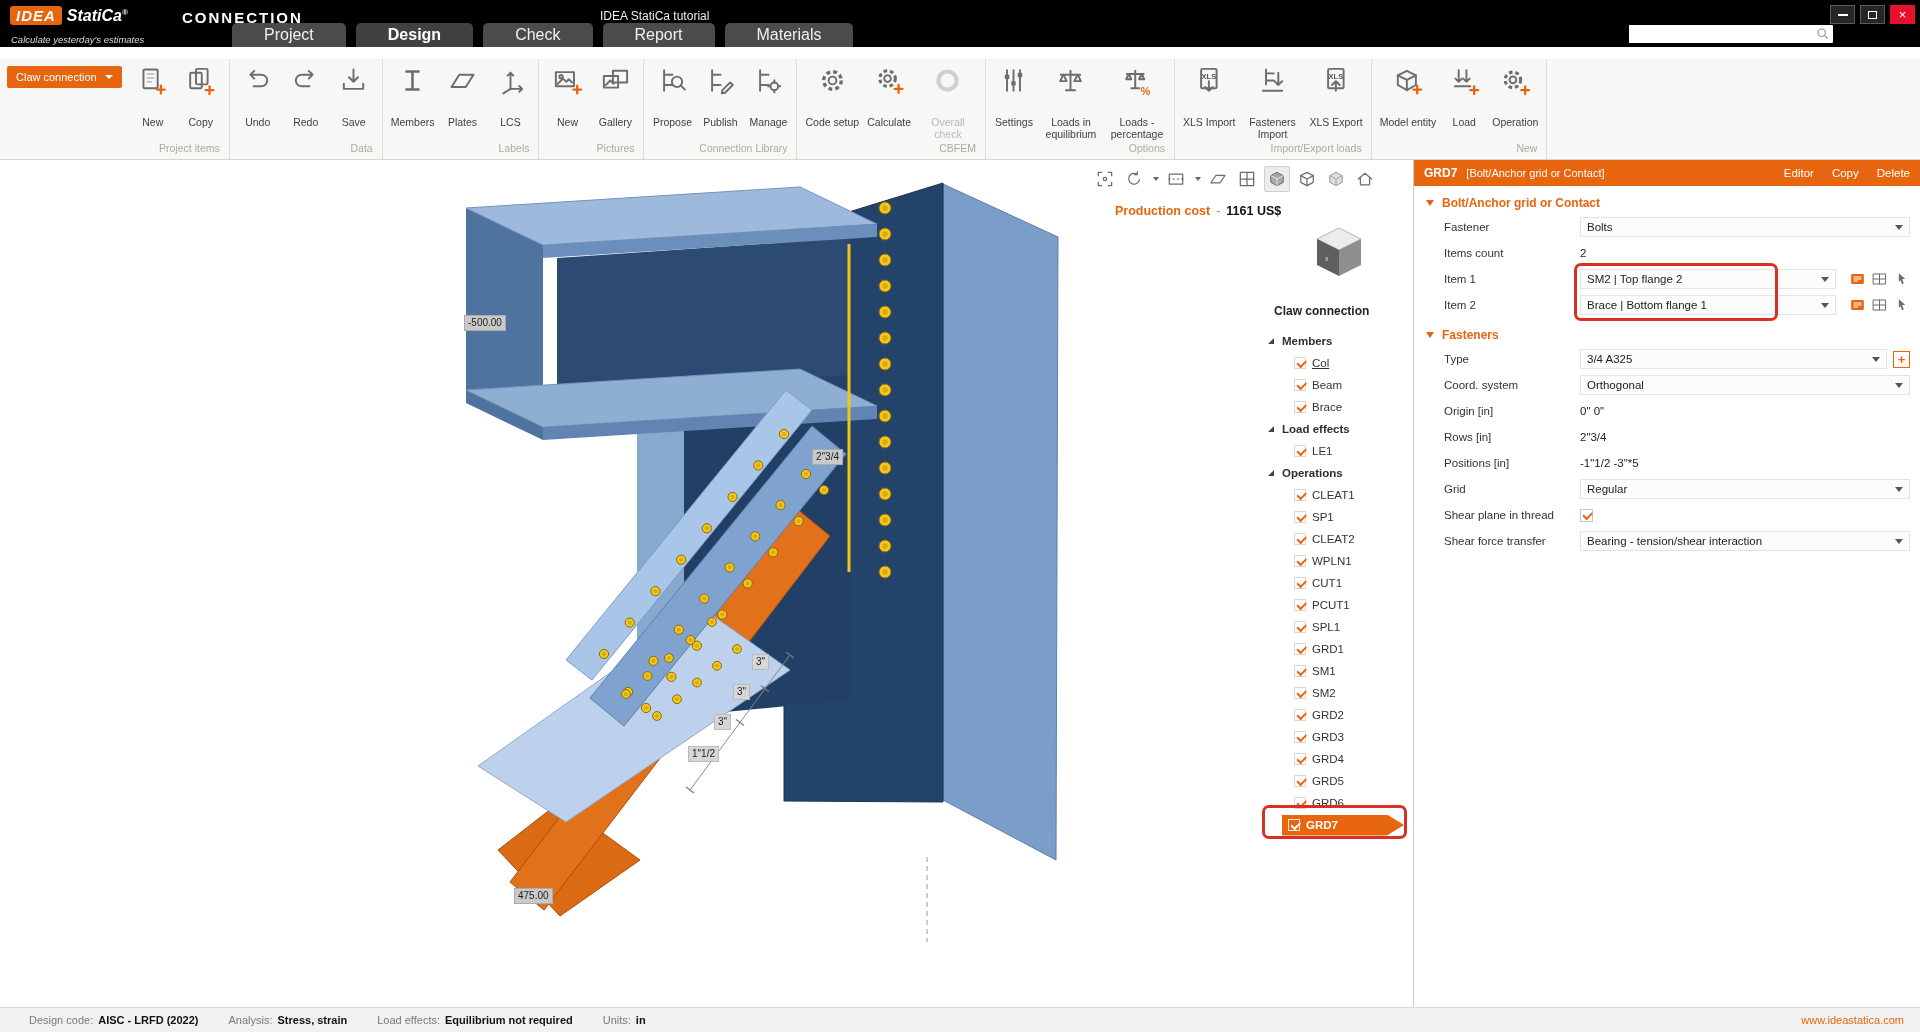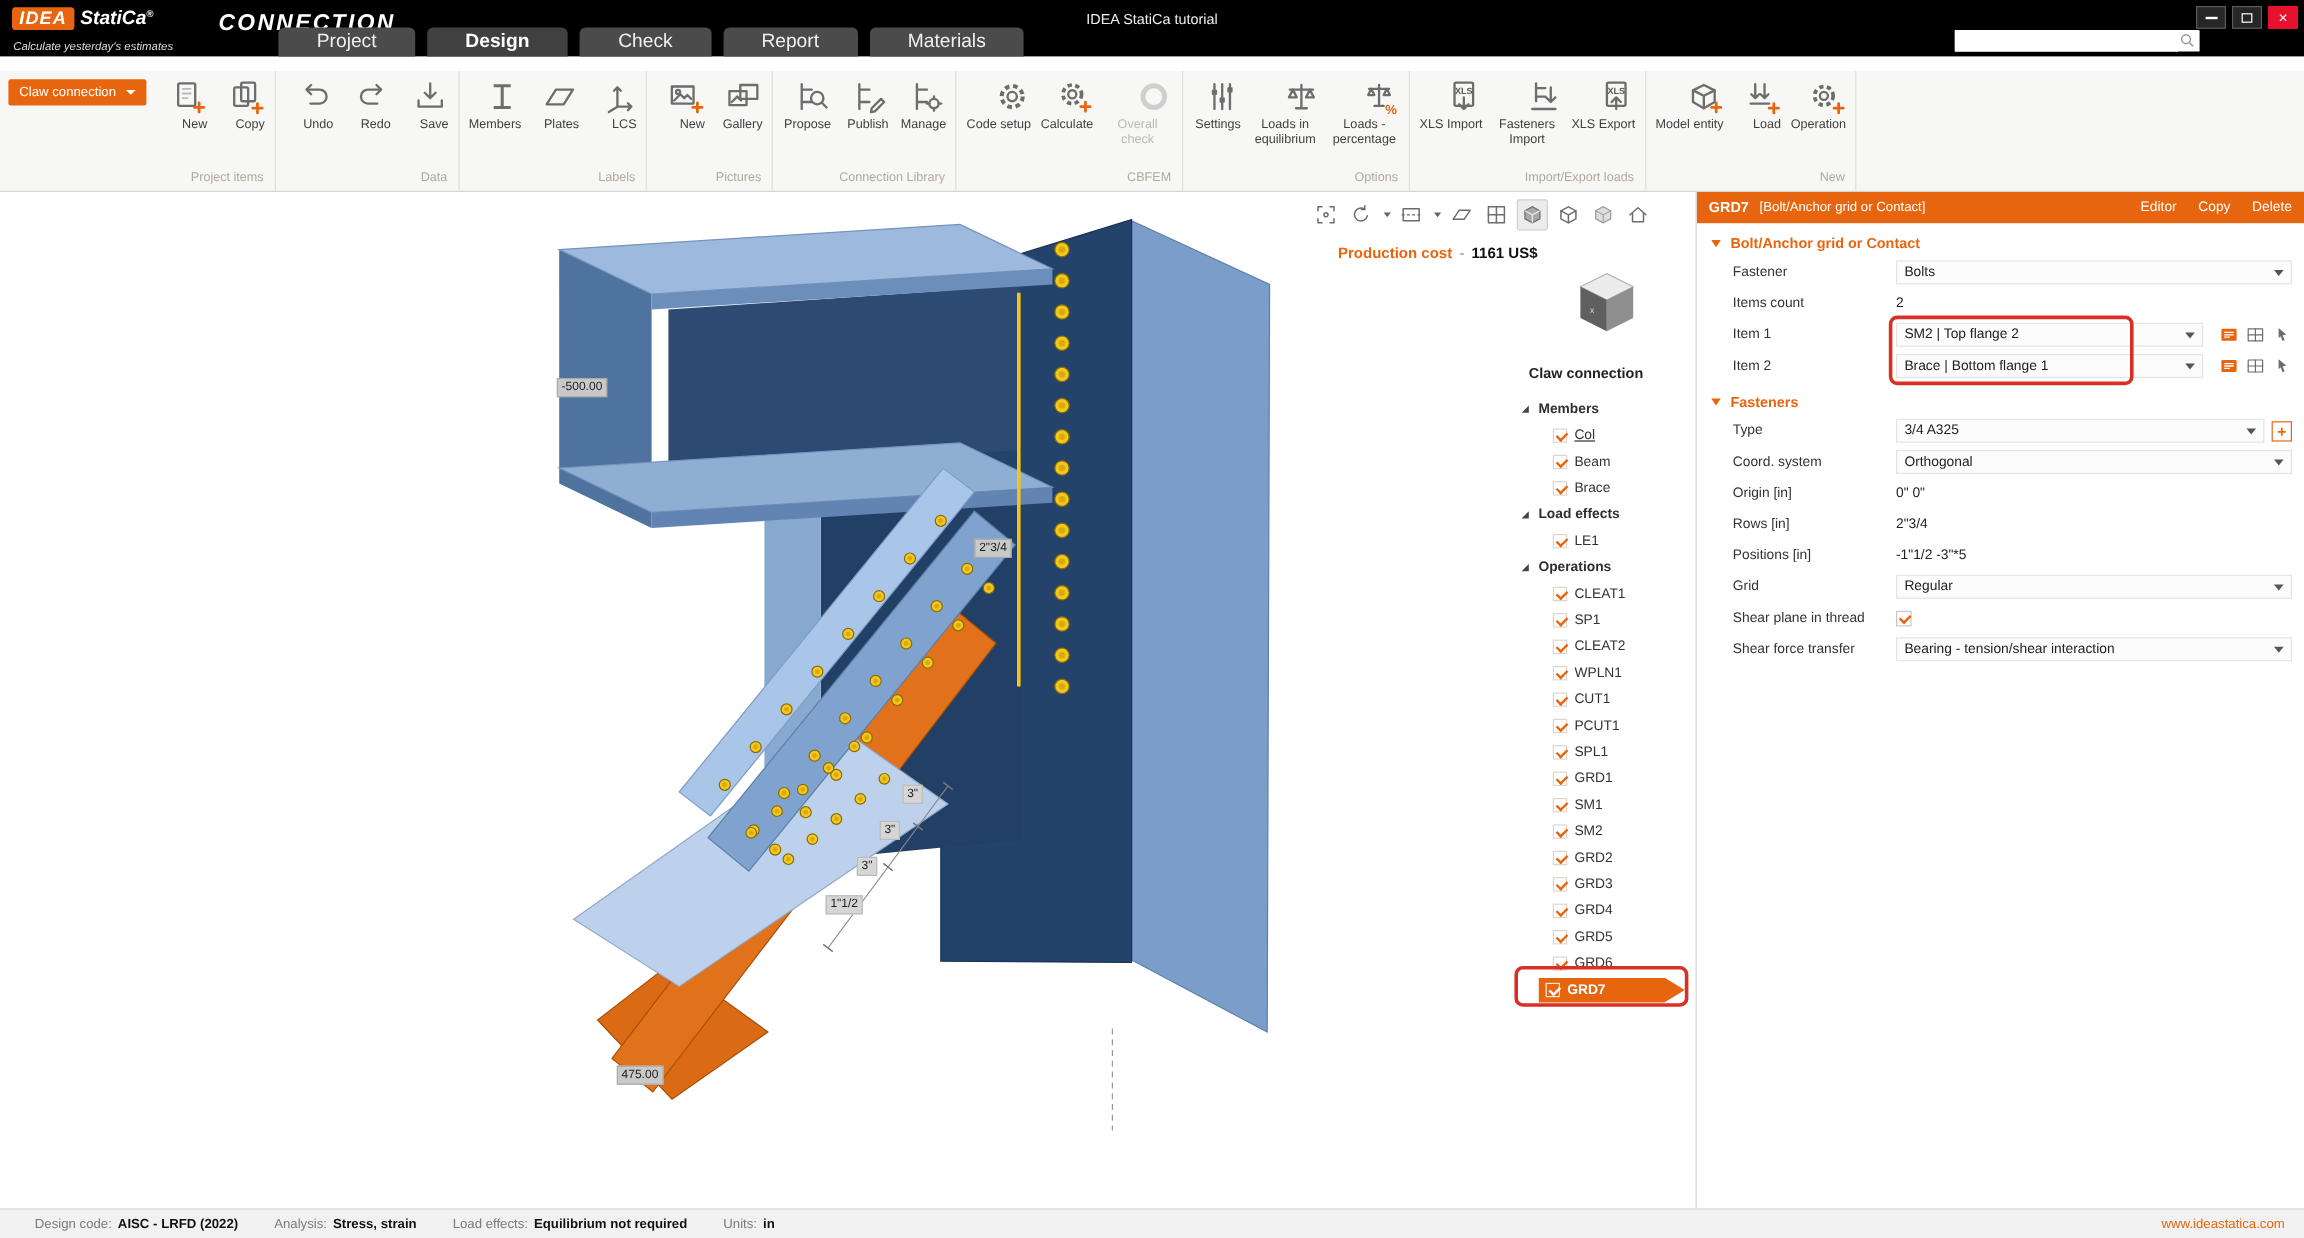--- a/index.html
+++ b/index.html
@@ -6,43 +6,43 @@
 *{margin:0;padding:0;box-sizing:border-box}
 body{font-family:"Liberation Sans",sans-serif;background:#777;}
 .app{position:relative;width:1920px;height:1032px;background:#fff;overflow:hidden}
 
 
 .titlebar{position:absolute;left:0;top:0;width:100%;height:47px;background:#000;color:#fff}
 .logo{position:absolute;left:10px;top:6px;display:flex;align-items:baseline;gap:5px;white-space:nowrap}
 .logo-idea{background:#e8650f;color:#fff;font-style:italic;font-weight:bold;font-size:15px;padding:1px 6px;border-radius:3px;letter-spacing:1px}
 .logo-statica{font-style:italic;font-weight:bold;font-size:16px}
 .logo-reg{font-size:8px;vertical-align:super}
-.product{position:absolute;left:182px;top:9px;font-style:italic;font-weight:bold;font-size:19px;letter-spacing:2px}
+.product{position:absolute;left:182px;top:9px;font-weight:bold;font-size:15px;letter-spacing:2px}
 .tagline{position:absolute;left:11px;top:34px;font-style:italic;font-size:9.5px;color:#ddd}
-.wintitle{position:absolute;left:600px;right:600px;top:9px;text-align:center;font-size:12px;color:#eee}
+.wintitle{position:absolute;left:600px;right:600px;top:9px;font-size:12px;color:#eee}
 .winbtns{position:absolute;right:5px;top:5px;display:flex;gap:5px}
 .winbtn{width:25px;height:19px;background:#262626;border:1px solid #5a5a5a;color:#fff;display:flex;align-items:center;justify-content:center;font-size:13px;line-height:1}
 .winbtn.close{background:#e8112d;border-color:#e8112d}
 .minline{width:10px;border-top:2px solid #fff}
 .maxbox{width:9px;height:8px;border:1.5px solid #fff}
 
 
 .tabs{position:absolute;left:232px;bottom:0;display:flex;gap:10px}
 .tab{height:24px;padding:0 32px;display:flex;align-items:center;font-size:16px;color:#f0f0f0;background:#4b4b4b;border-radius:5px 5px 0 0;cursor:default}
 .tab.active{background:#404040;color:#fff;font-weight:bold}
 .search{position:absolute;right:87px;bottom:4px;width:204px;height:18px;background:#fff;display:flex;align-items:center;border-radius:1px}
 .search input{flex:1;border:none;outline:none;height:100%;padding:0 5px;font-size:11px;font-family:"Liberation Sans",sans-serif}
 .search .sicon{width:16px;height:16px;margin-right:2px;flex:none}
 .search .sicon svg{width:16px;height:16px}
 
 
 .ribbon{position:absolute;left:0;top:59px;width:100%;height:101px;background:#f7f7f6;border-bottom:1px solid #d5d5d5;display:flex}
 .rgroup{display:flex;flex-direction:column;justify-content:space-between;border-right:1px solid #dedede;padding:2px 5px 0}
 .rbtns{display:flex;align-items:flex-start;gap:2px}
-.rbtn{min-width:46px;max-width:64px;display:flex;flex-direction:column;align-items:flex-end;padding:4px 3px 2px;gap:2px;border-radius:2px}
+.rbtn{min-width:46px;max-width:64px;display:flex;flex-direction:column;align-items:center;padding:4px 3px 2px;gap:20px;border-radius:2px}
 .rbtn.disabled .rtxt{color:#b9b9b9}
 .ricon{width:31px;height:31px}
 .ricon svg{width:31px;height:31px}
 .rtxt{font-size:10.5px;color:#3f3f3f;text-align:center;line-height:1.15;max-width:60px}
 .rlab{height:17px;font-size:10.5px;color:#b3a89c;text-align:right;padding:0 4px 2px;white-space:nowrap}
 .conn-selector{margin:5px 6px 0 2px;height:22px;background:#e8650f;color:#fff;font-size:11px;display:flex;align-items:center;gap:8px;padding:0 9px;border-radius:2px;white-space:nowrap}
 .caret-w{width:0;height:0;border-left:4px solid transparent;border-right:4px solid transparent;border-top:4.5px solid #fff}
 
 
 .viewport{position:absolute;left:0;top:160px;width:1414px;height:847px;background:#fff;border-right:1px solid #cfcfcf}

